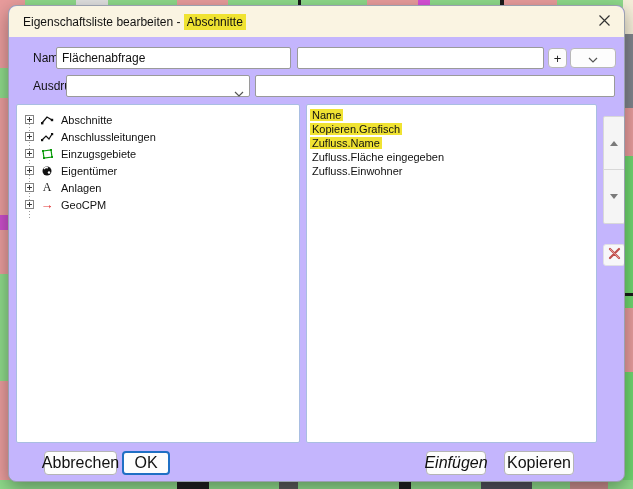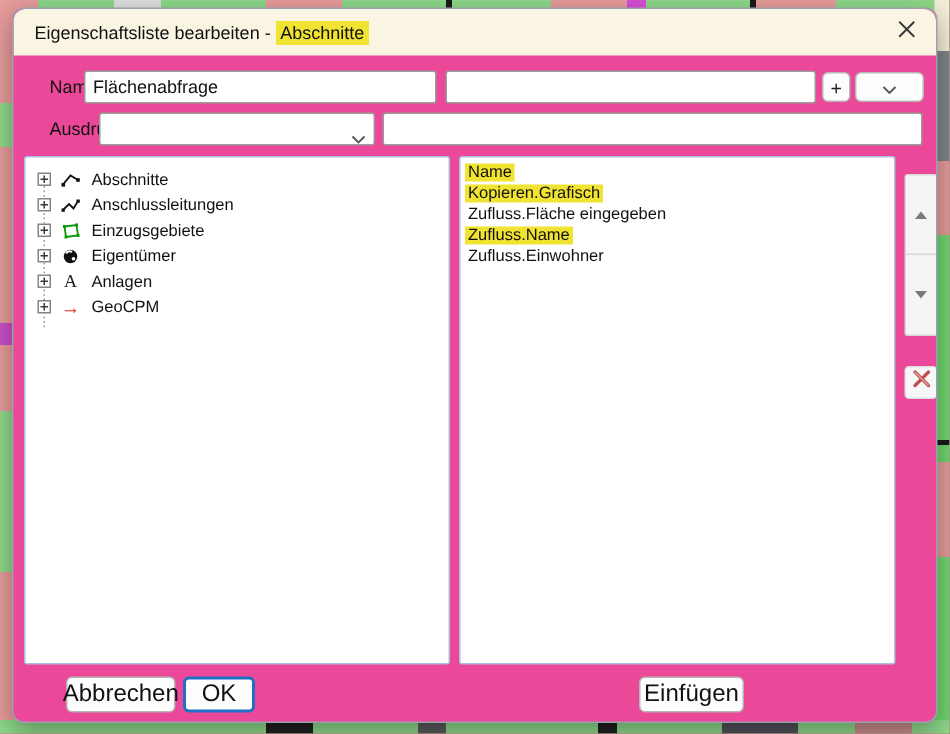--- a/index.html
+++ b/index.html
@@ -12,21 +12,21 @@
     background:linear-gradient(90deg,#e89c9c 0 4%,#8ed98a 4% 12%,#e0e0e0 12% 17%,#8ed98a 17% 28%,#e89c9c 28% 36%,#8ed98a 36% 47%,#1a1a1a 47% 47.6%,#8ed98a 47.6% 58%,#e89c9c 58% 66%,#d84fd8 66% 68%,#8ed98a 68% 79%,#1a1a1a 79% 79.6%,#e89c9c 79.6% 88%,#8ed98a 88% 100%); }
   .map-left { left:0; top:0; width:10px; height:489px;
     background:linear-gradient(180deg,#e89c9c 0 14%,#8ed98a 14% 20%,#e89c9c 20% 44%,#c94fc9 44% 47%,#e89c9c 47% 56%,#8ed98a 56% 78%,#e89c9c 78% 100%); }
   .map-right { left:623px; top:0; width:10px; height:489px;
     background:linear-gradient(180deg,#f5eed9 0 7%,#80848c 7% 22%,#e89c9c 22% 32%,#6fd66f 32% 60%,#1a1a1a 60% 60.6%,#6fd66f 60.6% 63%,#e89c9c 63% 76%,#6fd66f 76% 100%); }
   .map-bottom { left:0; top:480px; width:633px; height:9px;
     background:linear-gradient(90deg,#8ed98a 0 28%,#1f1f1f 28% 33%,#8ed98a 33% 44%,#5a5a5a 44% 47%,#8ed98a 47% 63%,#1f1f1f 63% 65%,#8ed98a 65% 76%,#50505a 76% 84%,#8ed98a 84% 90%,#c98c8c 90% 96%,#8ed98a 96% 100%); }
 
   
   .dialog { position:absolute; left:8px; top:5px; width:617px; height:477px;
-    background:#ec4899; border-radius:8px; border:1px solid #9aa0ae;
+    background:#c4b5fd; border-radius:8px; border:1px solid #9aa0ae;
     box-shadow:0 6px 18px rgba(0,0,0,.35); overflow:hidden; }
 
   .titlebar { position:relative; height:31px; background:#faf4e2; border-radius:8px 8px 0 0;
     display:flex; align-items:center; padding:0 14px; }
   .title { font-size:12px; color:#111; white-space:pre; }
   .title .hl-title { background:#f0e332; padding:1px 3px; }
   .close-btn { position:absolute; right:10px; top:6px; width:20px; height:20px;
     display:flex; align-items:center; justify-content:center; cursor:pointer; }
 
   .row-label { position:absolute; font-size:12px; color:#111; }
@@ -80,21 +80,21 @@
     background:#f7f7f9; border:1px solid #e0e0e4; border-radius:3px;
     display:flex; align-items:center; justify-content:center; cursor:pointer; }
 
   
   .btn { position:absolute; top:445px; height:24px; background:#fdfdfd; border:1px solid #b5b5b5;
     border-radius:4px; font-size:16px; color:#111; display:flex; align-items:center;
     justify-content:center; cursor:pointer; font-family:"Liberation Sans",sans-serif; }
   .btn.default { border:2px solid #1f6fc4; }
   .btn-cancel { left:35px;  width:73px; }
   .btn-ok     { left:113px; width:48px; }
-  .btn-insert { left:417px; width:70px; }
+  .btn-insert { left:417px; width:60px;font-style:italic; }
   .btn-copy   { left:495px; width:70px; }
 </style>
 </head>
 <body>
 
 <div class="map-strip map-top"></div>
 <div class="map-strip map-left"></div>
 <div class="map-strip map-right"></div>
 <div class="map-strip map-bottom"></div>
 
@@ -205,22 +205,22 @@
         <span>GeoCPM</span>
       </div>
 
     </div>
   </div>
 
   <div class="panel list">
     <div class="list-inner">
       <div class="list-row hl"><span>Name</span></div>
       <div class="list-row hl"><span>Kopieren.Grafisch</span></div>
+      <div class="list-row hl"><span>Zufluss.Name</span></div>
       <div class="list-row"><span>Zufluss.Fläche eingegeben</span></div>
-      <div class="list-row hl"><span>Zufluss.Name</span></div>
       <div class="list-row"><span>Zufluss.Einwohner</span></div>
     </div>
   </div>
 
   <div class="updown">
     <div class="half up">
         <span class="tri-up"></span>
       </div>
     <div class="half down">
         <span class="tri-down"></span>
@@ -231,14 +231,15 @@
       <svg width="13" height="13" viewBox="0 0 13 13">
           <path d="M2 2 L11 11 M11 2 L2 11" stroke="#c0504d" stroke-width="2.2" fill="none" stroke-linecap="round"></path>
           <path d="M2 2 L11 11" stroke="#e8a7a5" stroke-width="0.8" fill="none"></path>
         </svg>
     </span>
   </div>
 
   <div class="btn btn-cancel">Abbrechen</div>
   <div class="btn btn-ok default">OK</div>
   <div class="btn btn-insert">Einfügen</div>
+  <div class="btn btn-copy">Kopieren</div>
 
 </div>
 
 </body></html>

